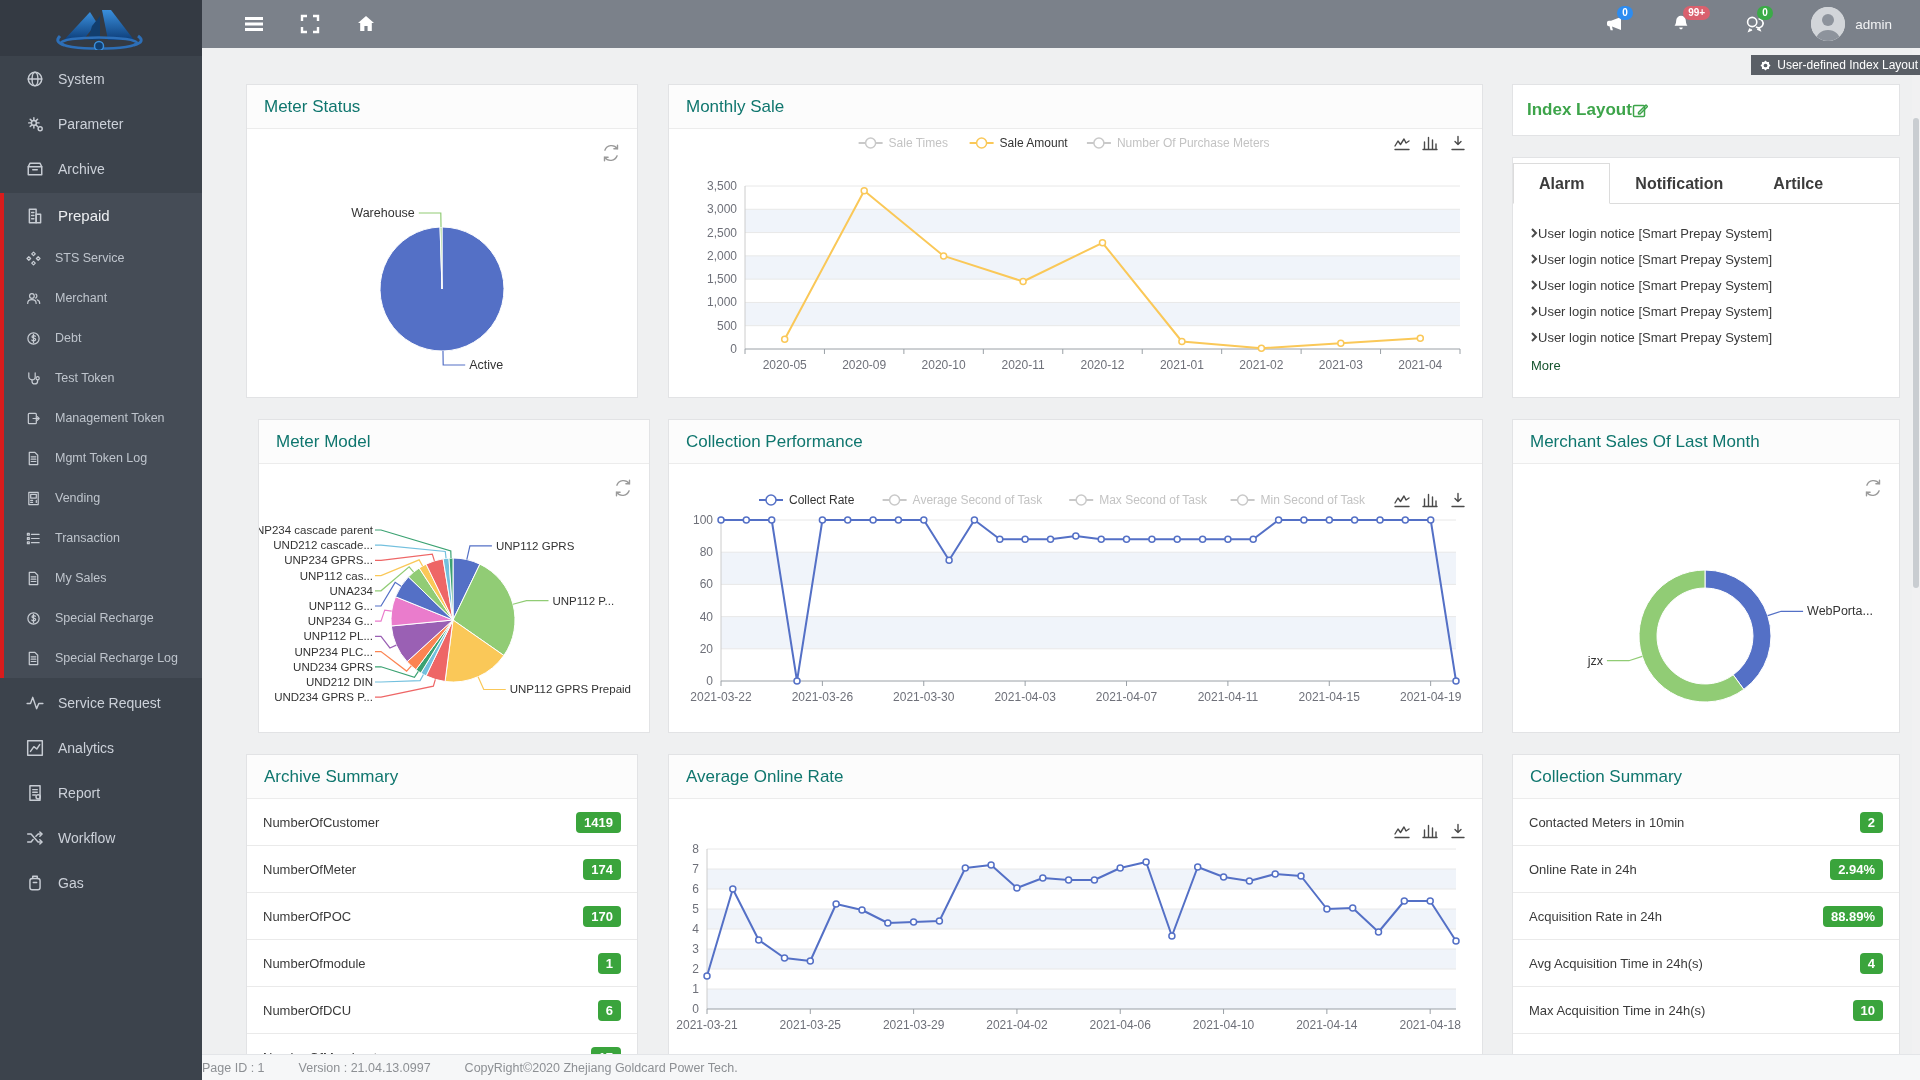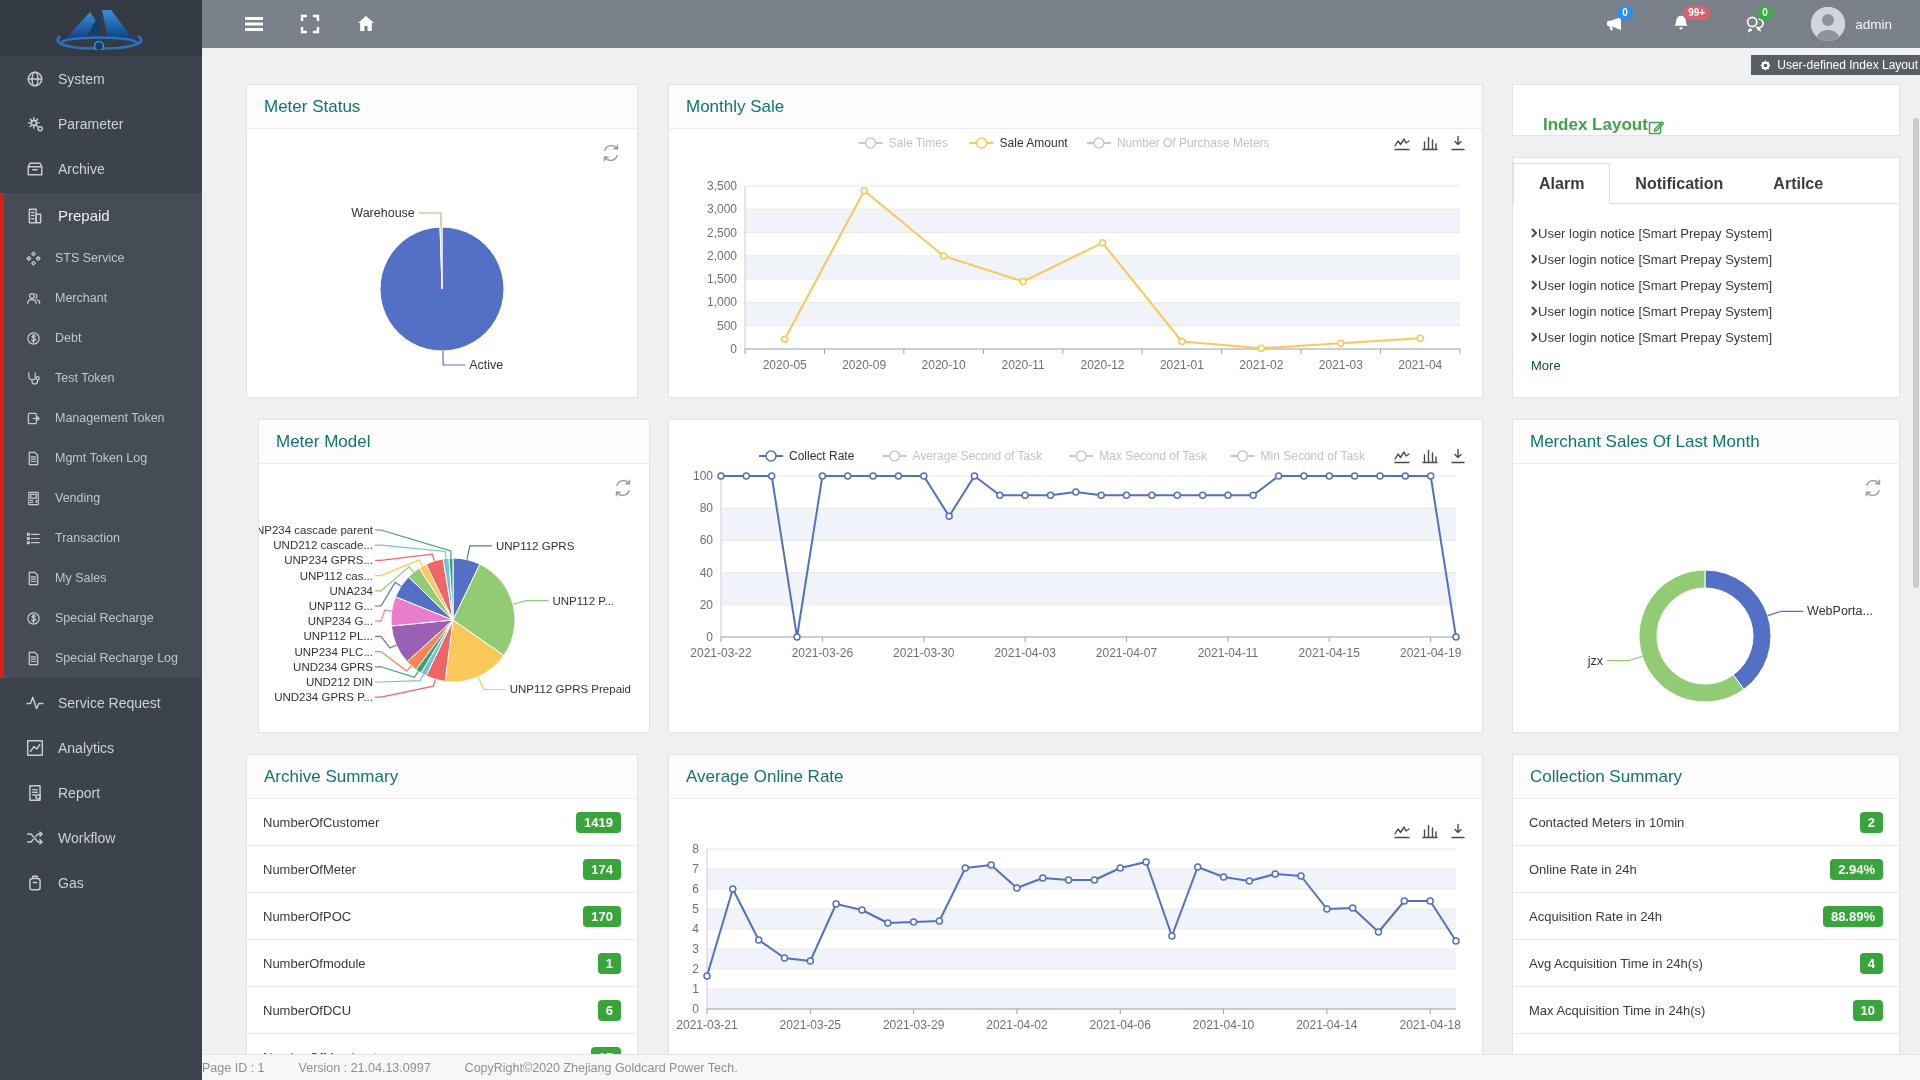--- a/index.html
+++ b/index.html
@@ -40,21 +40,21 @@
   .toolbox{position:absolute;right:16px;display:flex;gap:12px;color:#4a4a4a;z-index:2;}
   .toolbox span{width:16px;height:16px;display:inline-flex;cursor:pointer;}
   .toolbox svg{width:16px;height:16px;fill:none;stroke:currentColor;stroke-width:1.4;stroke-linecap:round;stroke-linejoin:round;}
 
   
   .sum-row{display:flex;align-items:center;justify-content:space-between;height:47px;padding:0 16px;border-bottom:1px solid #eaeaea;}
   .sum-label{font-size:13px;color:#3a3a3a;}
   .sum-badge{background:#3aa43c;color:#fff;font-weight:bold;font-size:13px;padding:3px 8px;border-radius:4px;}
 
   
-  .index-title{display:flex;align-items:flex-end;padding-left:30px;height:100%;font-size:17px;font-weight:600;color:#3da44a;cursor:pointer;}
+  .index-title{display:flex;align-items:center;padding-left:14px;height:100%;font-size:17px;font-weight:600;color:#3da44a;cursor:pointer;}
   .index-title svg{width:16px;height:16px;fill:none;stroke:#3da44a;stroke-width:1.5;stroke-linecap:round;stroke-linejoin:round;}
   .tabs{display:flex;align-items:flex-end;border-bottom:1px solid #dcdcdc;padding-left:0;height:46px;}
   .tab{padding:11px 25px 10px;font-size:16px;font-weight:600;color:#3c3c3c;cursor:pointer;}
   .tab.active{background:#fff;border:1px solid #dcdcdc;border-bottom:1px solid #fff;margin-bottom:-1px;}
   .alarm-list{padding:16px 18px 0;}
   .alarm-item{display:flex;align-items:center;height:26px;font-size:13px;color:#3a3a3a;cursor:pointer;}
   .alarm-item svg{width:7px;height:10px;fill:none;stroke:#4a4a4a;stroke-width:2;flex:0 0 7px;}
   .more-link{margin:8px 0 0 0;font-size:13px;color:#14532d;cursor:pointer;display:inline-block;text-align:center;}
 
   
@@ -546,20 +546,21 @@
               <text x="114" y="206.79999999999998" font-size="11.5" fill="#333" text-anchor="end">UND234 GPRS</text>
               <path d="M164.44527246152785,210.50245939521147 L161.10844838460355,216.655962875316 L122 218 L116 218" fill="none" stroke="#73c0de" stroke-width="1.2"></path>
               <text x="114" y="222" font-size="11.5" fill="#333" text-anchor="end">UND212 DIN</text>
               <path d="M176.359289628876,215.43740688827296 L174.3675965224588,222.1480818595296 L122 233.2 L116 233.2" fill="none" stroke="#ee6666" stroke-width="1.2"></path>
               <text x="114" y="237.2" font-size="11.5" fill="#333" text-anchor="end">UND234 GPRS P...</text>
             </svg></div>
       </div>
     </section>
 
     <section class="card" style="left:466px;top:371px;width:815px;height:314px;">
+      <div class="card-h">Collection Performance</div>
       <div class="card-b">
         <div class="toolbox" style="top:28px;">
           <span>
               <svg viewBox="0 0 16 16">
                 <path d="M1 11l3-5 2.5 3.5L10 4l2 4 3-2"></path>
                 <path d="M1 14.5h14"></path>
               </svg>
             </span>
           <span>
               <svg viewBox="0 0 16 16">

